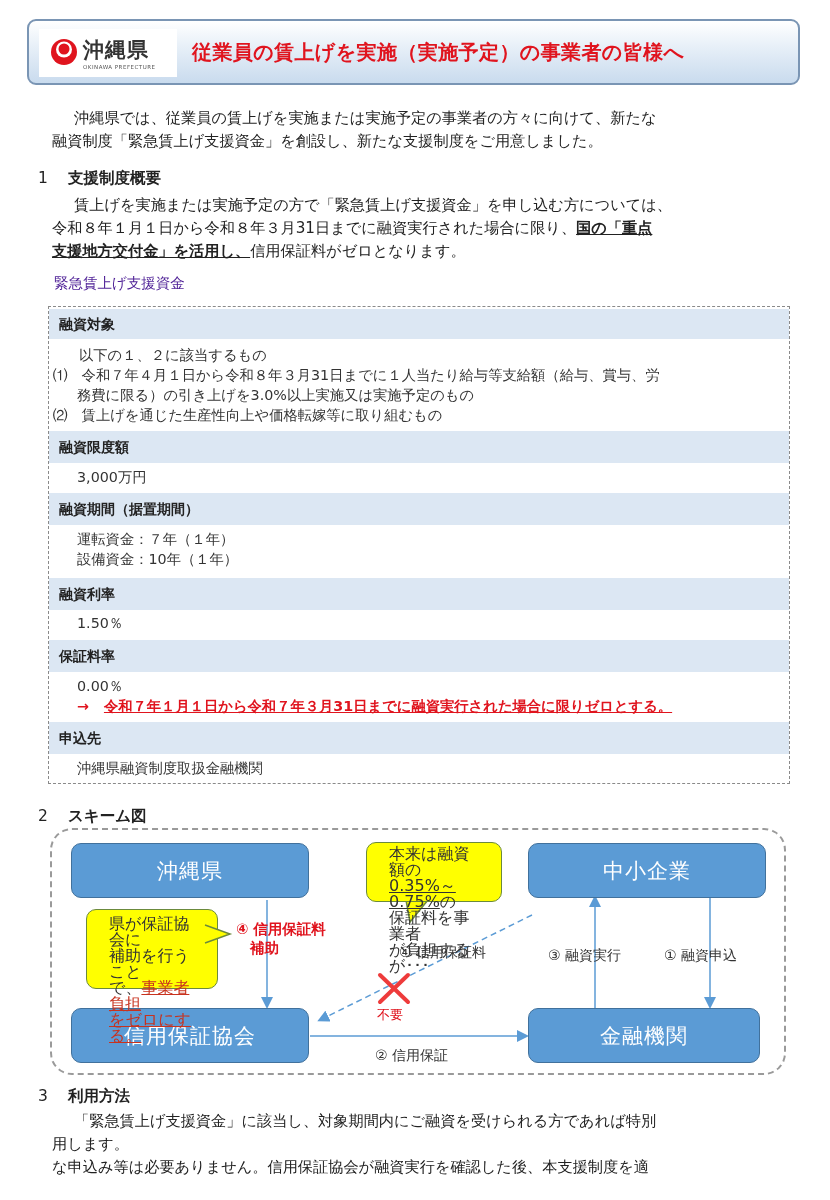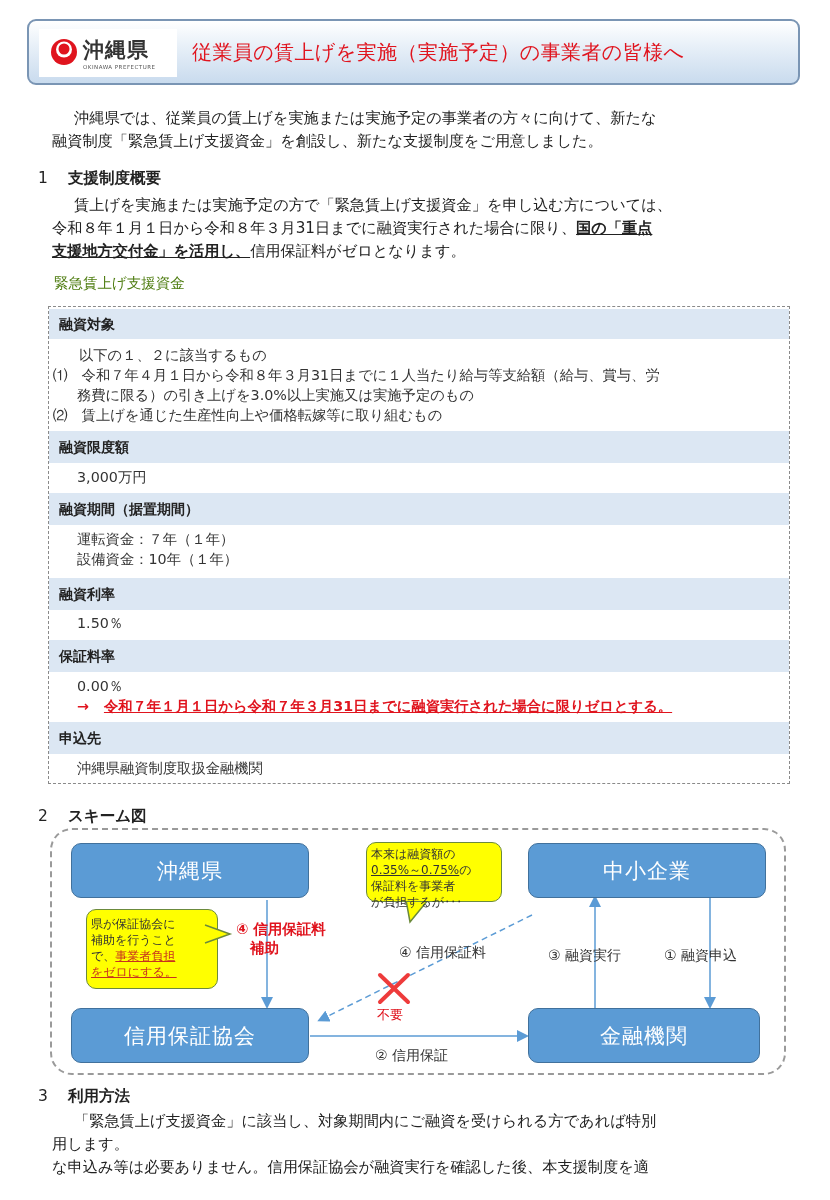--- a/index.html
+++ b/index.html
@@ -18,29 +18,29 @@
   .logo-mark {
     position: absolute; left: 11px; top: 9px; width: 28px; height: 28px;
   }
   .logo-text {
     position: absolute; left: 44px; top: 7px; font-size: 21px; color: #333; letter-spacing: 1px; font-weight: bold;
   }
   .logo-sub {
     position: absolute; left: 44px; top: 35px; font-size: 5.5px; color: #555; letter-spacing: 0.5px;
   }
   .header-title {
-    position: absolute; left: 163px; top: 18px; font-size: 20px; font-weight: normal; color: #e0141e; white-space: nowrap; letter-spacing: 0.4px;
+    position: absolute; left: 163px; top: 18px; font-size: 20px; font-weight: bold; color: #e0141e; white-space: nowrap; letter-spacing: 0.4px;
   }
 
   .para { position: absolute; left: 52px; width: 730px; font-size: 15.2px; line-height: 23px; color: #222; }
   .para .indent { padding-left: 22px; }
   .section-title { position: absolute; left: 38px; font-size: 15.5px; color: #222; font-weight: bold; }
   .section-title .num { display: inline-block; width: 30px; font-weight: normal; }
   .u-bold { font-weight: bold; text-decoration: underline; }
-  .subtitle { position: absolute; left: 54px; top: 274px; font-size: 14.5px; color: #4d7c0f; }
+  .subtitle { position: absolute; left: 54px; top: 274px; font-size: 14.5px; color: #4c1d95; }
 
   .info-table {
     position: absolute; left: 48px; top: 306px; width: 742px; height: 478px;
     border: 1px dashed #8a8a8a;
   }
   .row-head {
     position: absolute; left: 0; width: 740px; background: #dce7f3;
     font-size: 14px; color: #222; padding-left: 10px; font-weight: bold;
   }
   .row-body { position: absolute; left: 0; width: 740px; font-size: 14.3px; color: #333; line-height: 20px; }
@@ -50,21 +50,21 @@
   .scheme {
     position: absolute; left: 50px; top: 828px; width: 736px; height: 247px;
     border: 2px dashed #9a9a9a; border-radius: 22px;
   }
   .node {
     position: absolute; background: #5b9bd5; border: 1.5px solid #41719c; border-radius: 10px;
     color: #fff; font-size: 21px; display: flex; align-items: center; justify-content: center; letter-spacing: 1px;
   }
   .bubble {
     position: absolute; background: #ffff00; border: 1.5px solid #6b8a3c; border-radius: 10px;
-    font-size: 12px; line-height: 16px; color: #333; padding: 6px 4px;
+    font-size: 16px; line-height: 16px; color: #333; padding: 6px 22px;
   }
   .bubble .u { text-decoration: underline; color: #c8321e; }
   .bubble .uk { text-decoration: underline; }
   .lbl { position: absolute; font-size: 14px; color: #333; white-space: nowrap; }
   .lbl-red { position: absolute; font-size: 14.5px; color: #e0141e; font-weight: bold; line-height: 19px; }
   svg.overlay { position: absolute; left: 0; top: 0; }
 </style>
 </head>
 <body>
 

